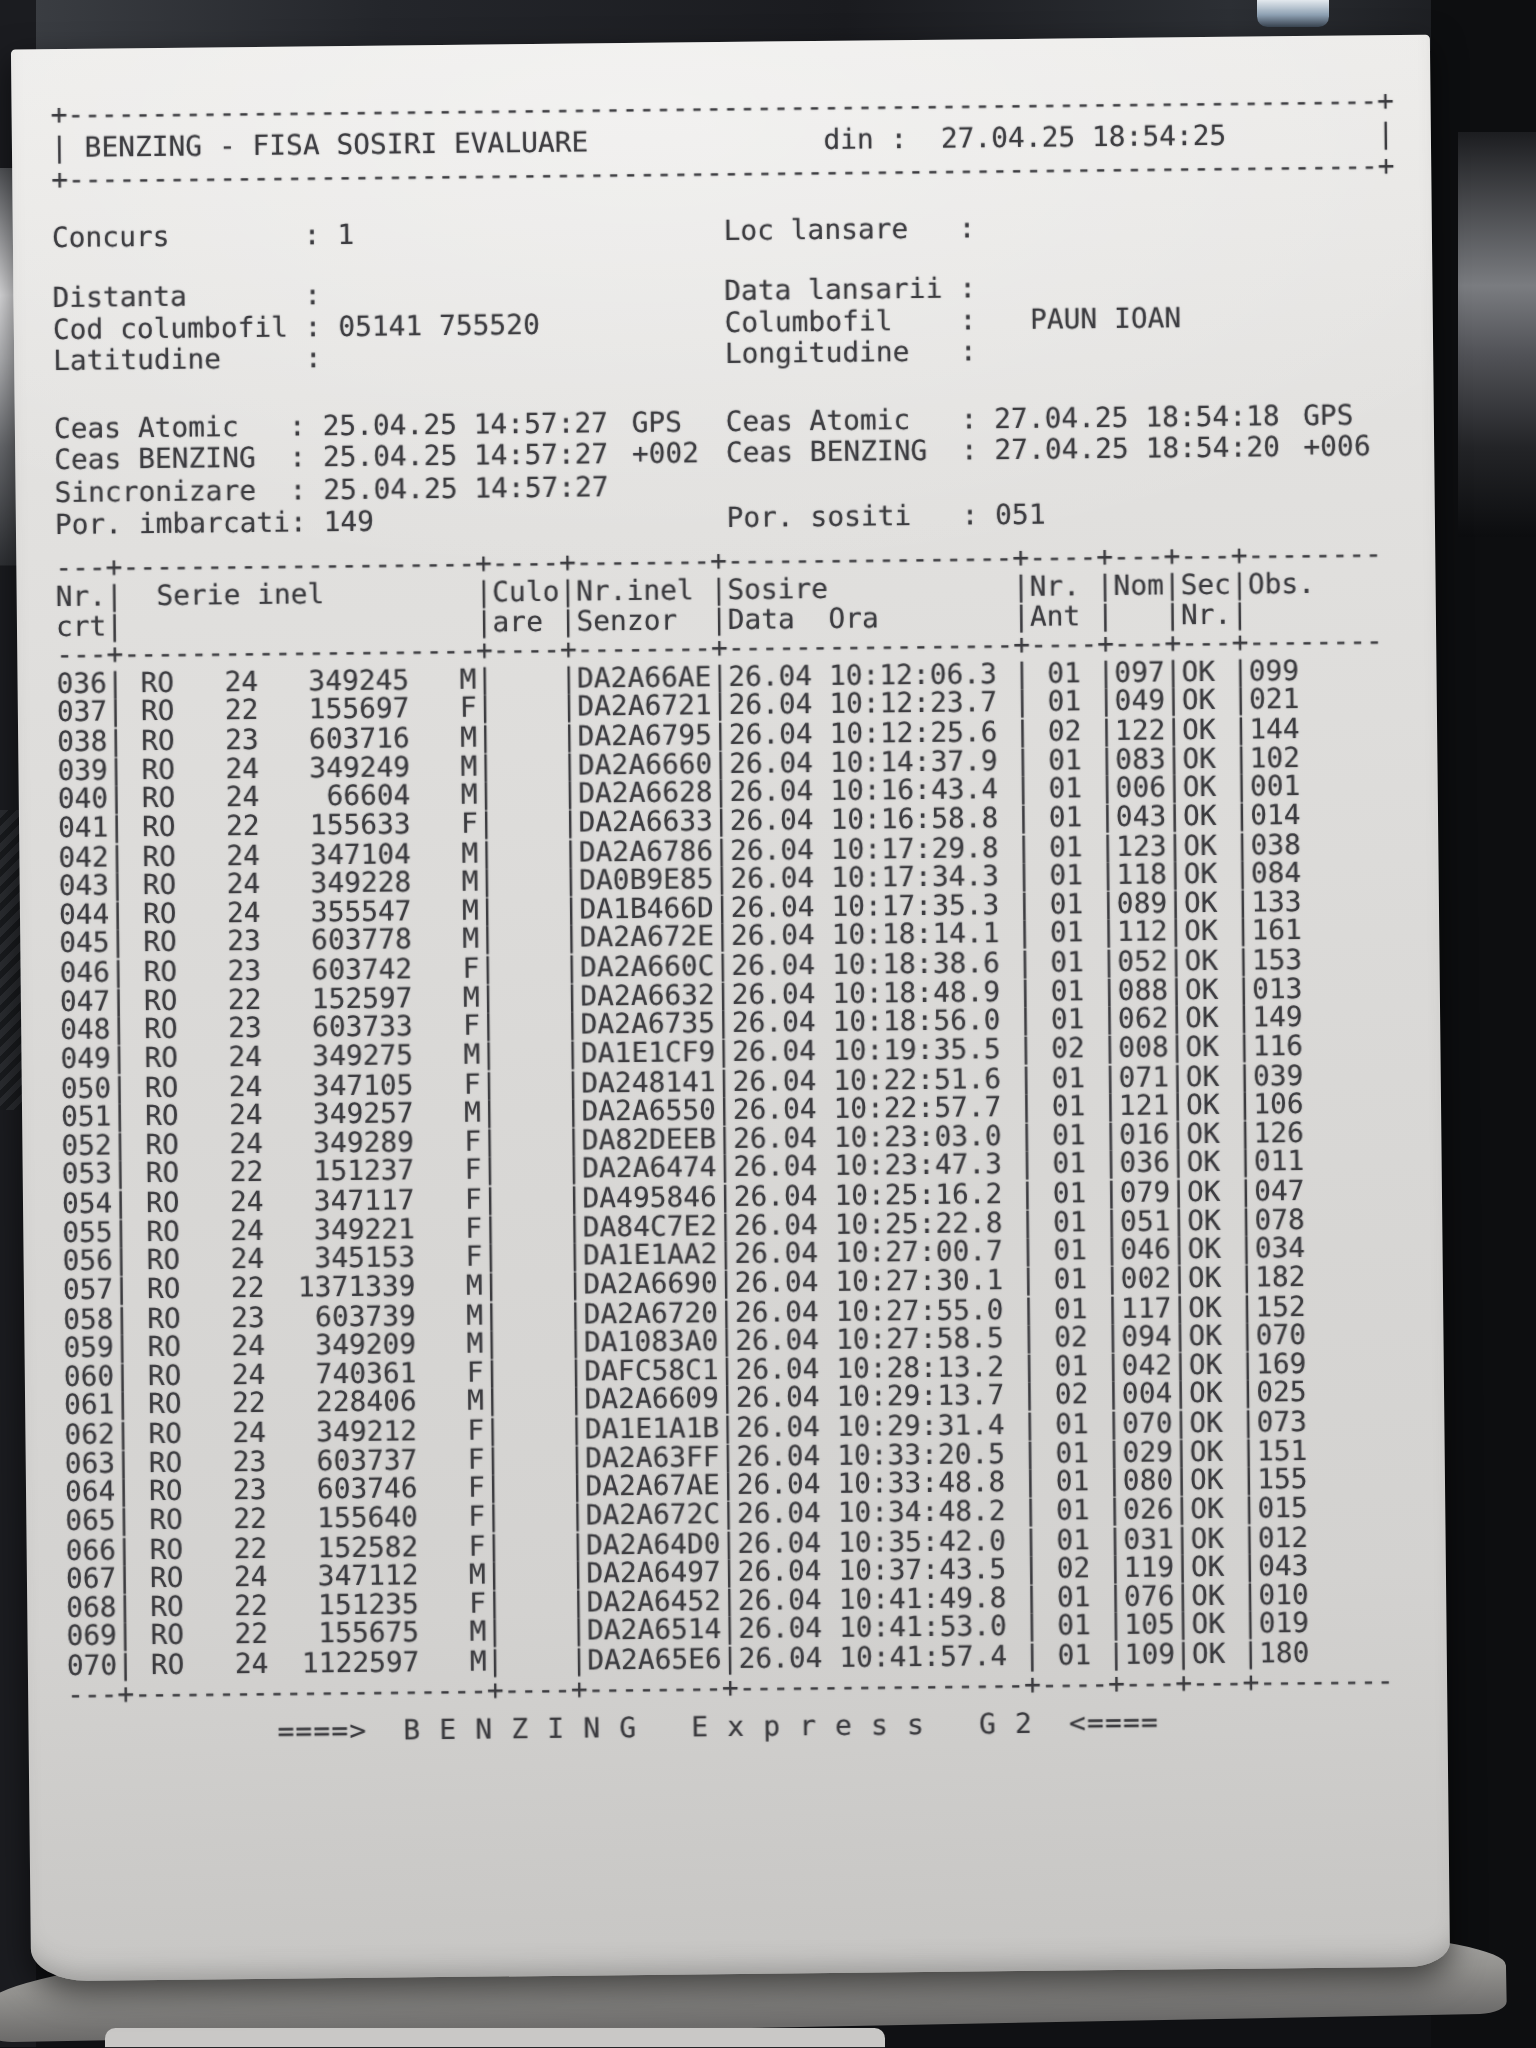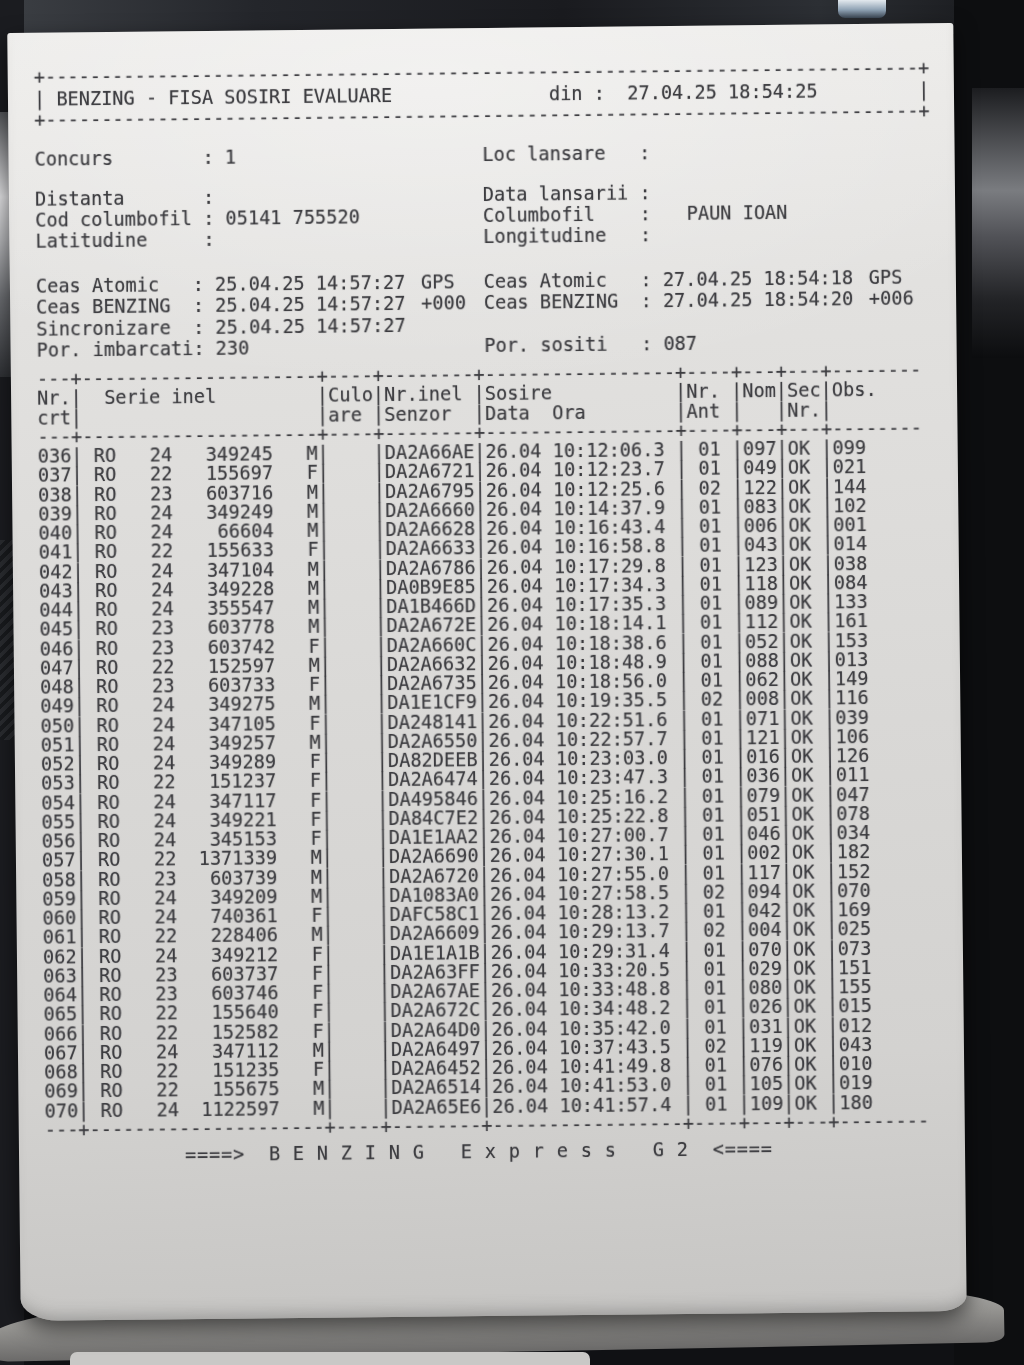--- a/index.html
+++ b/index.html
@@ -99,30 +99,30 @@
       <div class="docline">
         <div class="cell-l"><span class="lbl lbl15">Latitudine</span><span class="sep">:</span><span class="val"></span></div>
         <div class="cell-r"><span class="lbl lbl14">Longitudine</span><span class="sep">:</span><span class="val"></span></div>
       </div>
 
       <div class="docline mt-clocks">
         <div class="cell-l"><span class="lbl lbl14">Ceas Atomic</span><span class="sep">:</span><span class="val">25.04.25 14:57:27</span><span class="flag">GPS</span></div>
         <div class="cell-r"><span class="lbl lbl14">Ceas Atomic</span><span class="sep">:</span><span class="val">27.04.25 18:54:18</span><span class="flag">GPS</span></div>
       </div>
       <div class="docline">
-        <div class="cell-l"><span class="lbl lbl14">Ceas BENZING</span><span class="sep">:</span><span class="val">25.04.25 14:57:27</span><span class="flag">+000</span></div>
+        <div class="cell-l"><span class="lbl lbl14">Ceas BENZING</span><span class="sep">:</span><span class="val">25.04.25 14:57:27</span><span class="flag">+002</span></div>
         <div class="cell-r"><span class="lbl lbl14">Ceas BENZING</span><span class="sep">:</span><span class="val">27.04.25 18:54:20</span><span class="flag">+006</span></div>
       </div>
       <div class="docline">
         <div class="cell-l"><span class="lbl lbl14">Sincronizare</span><span class="sep">:</span><span class="val">25.04.25 14:57:27</span></div>
         <div class="cell-r"></div>
       </div>
       <div class="docline">
-        <div class="cell-l"><span class="lbl lbl14">Por. imbarcati</span><span class="sep">:</span><span class="val">230</span></div>
-        <div class="cell-r"><span class="lbl lbl14">Por. sositi</span><span class="sep">:</span><span class="val">087</span></div>
+        <div class="cell-l"><span class="lbl lbl14">Por. imbarcati</span><span class="sep">:</span><span class="val">149</span></div>
+        <div class="cell-r"><span class="lbl lbl14">Por. sositi</span><span class="sep">:</span><span class="val">051</span></div>
       </div>
 
       <div class="table-block">
           <div class="tline">---+---------------------+----+--------+-----------------+----+---+---+--------</div>
           <div class="tline">Nr.|  Serie inel         |Culo|Nr.inel |Sosire           |Nr. |Nom|Sec|Obs.    </div>
           <div class="tline">crt|                     |are |Senzor  |Data  Ora        |Ant |   |Nr.|        </div>
           <div class="tline">---+---------------------+----+--------+-----------------+----+---+---+--------</div>
           <div class="tline">036| RO   24   349245   M|    |DA2A66AE|26.04 10:12:06.3 | 01 |097|OK |099</div>
           <div class="tline">037| RO   22   155697   F|    |DA2A6721|26.04 10:12:23.7 | 01 |049|OK |021</div>
           <div class="tline">038| RO   23   603716   M|    |DA2A6795|26.04 10:12:25.6 | 02 |122|OK |144</div>

